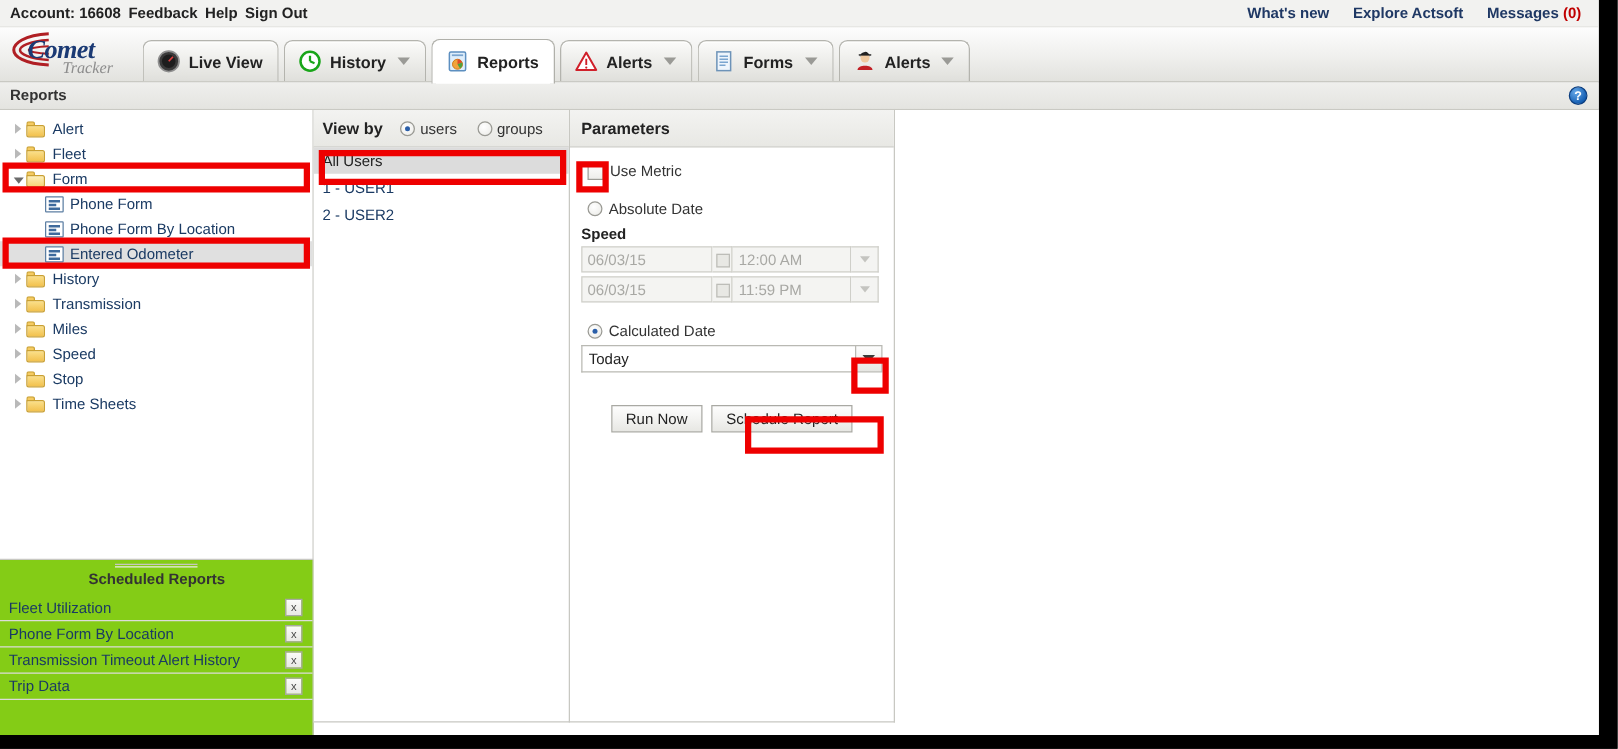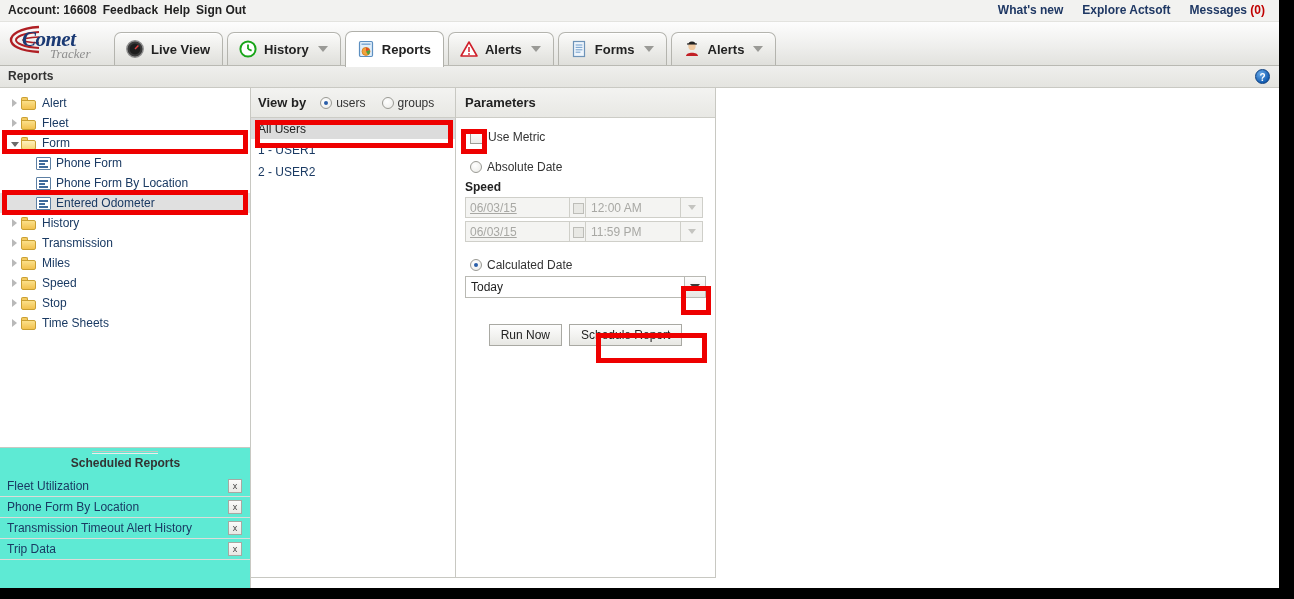--- a/index.html
+++ b/index.html
@@ -218,21 +218,21 @@
     height: 1.5px; background: #3f6a9c; display: block;
   }
   .rpticon i:nth-child(1) { top: 2.5px; width: 9px; }
   .rpticon i:nth-child(2) { top: 5.5px; width: 6px; }
   .rpticon i:nth-child(3) { top: 8.5px; width: 9px; }
 
   
   .sched-panel {
     position: absolute; left: 0; top: 360px;
     width: 251px; height: 140px;
-    background: #5eead4;
+    background: #84cc16;
     border-right: 1px solid #c8c8c2;
   }
   .sched-grip {
     position: absolute; left: 92px; top: 3px;
     width: 66px; height: 3px;
     border-top: 1px solid #c6c6c0;
     border-bottom: 1px solid #ececea;
   }
   .sched-title {
     position: absolute; left: 0; top: 8px; width: 251px;
@@ -336,21 +336,20 @@
   .daterow { display: flex; align-items: center; margin-top: 3px; }
   .dateinput {
     width: 105px; height: 21px;
     border: 1px solid #cfcfc9;
     background: #f4f4f2;
     color: #a8a8a4;
     font-size: 12px;
     padding: 0 4px;
     display: flex; align-items: center;
     font-family: "Liberation Sans", sans-serif;
-    text-decoration: underline;
   }
   .calbtn {
     width: 16px; height: 21px;
     border: 1px solid #cfcfc9;
     border-left: none;
     background: #f4f4f2;
     position: relative;
   }
   .calbtn::after {
     content: "";

